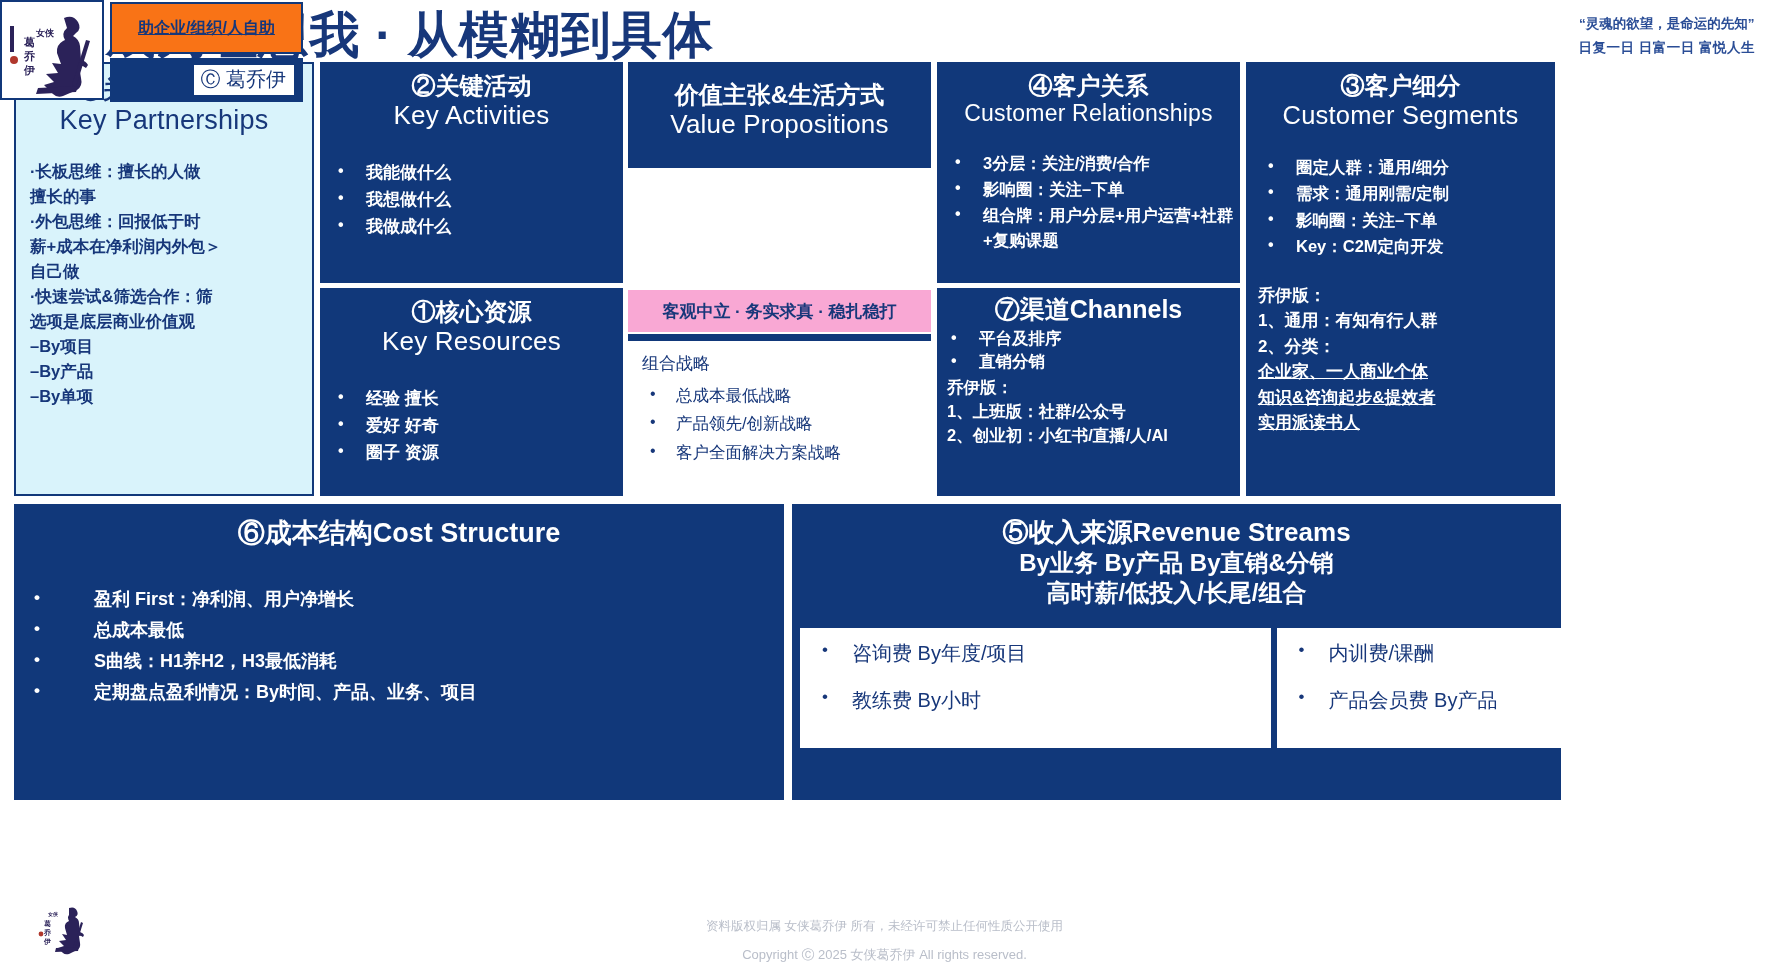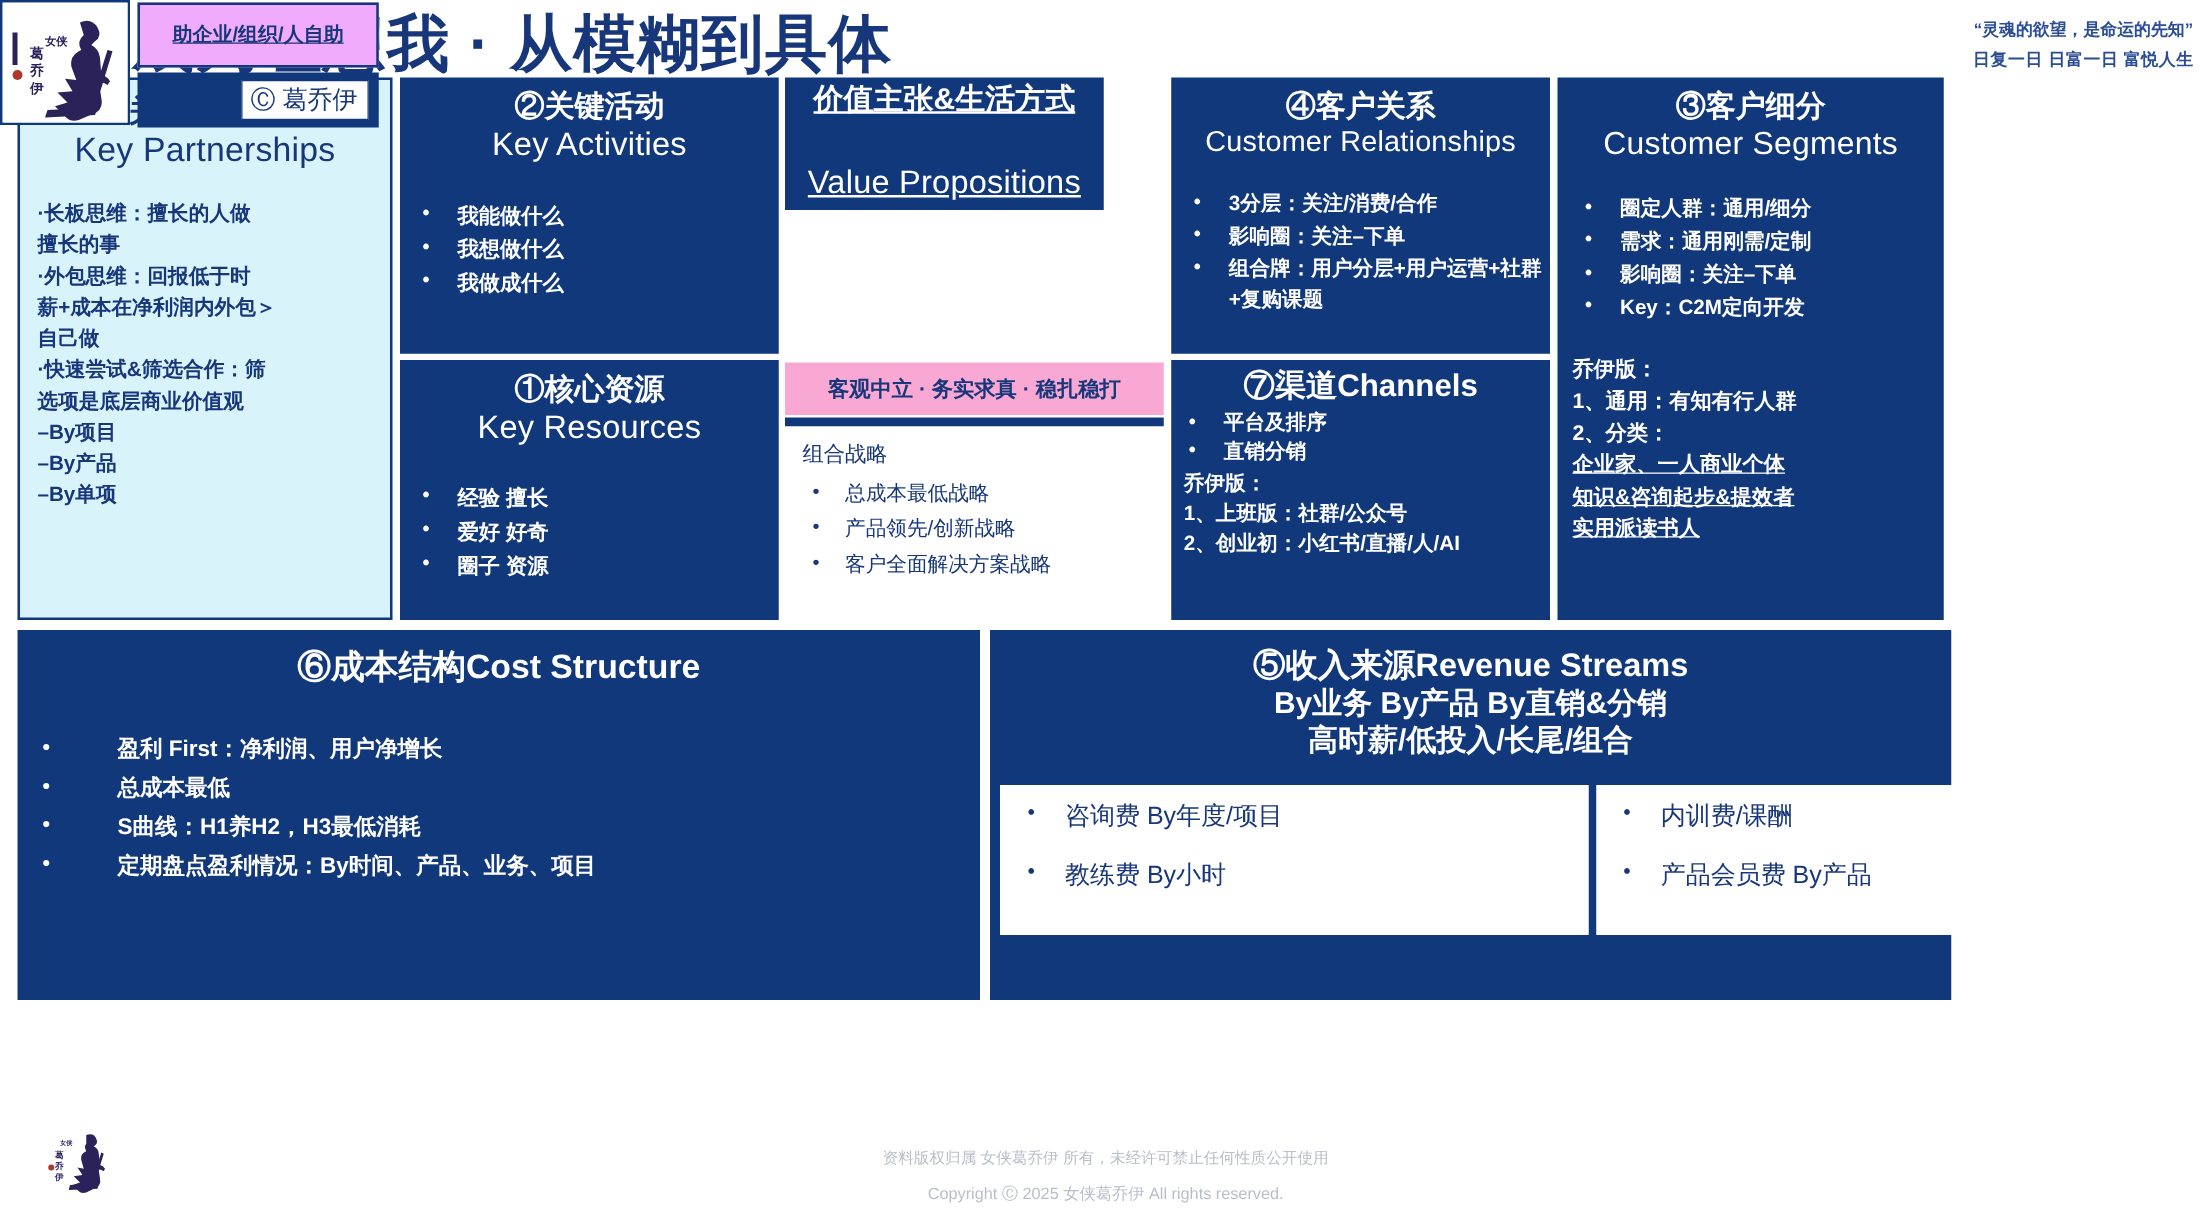--- a/index.html
+++ b/index.html
@@ -63,33 +63,33 @@
   #p2 { left:320px; top:62px; width:303px; height:221px; padding-top:10px; }
   #p2 .hd .cn { font-size:24px; }
   #p2 .hd .en { font-size:26px; }
   #p2 ul { margin-top:28px; }
 
   
   #p1 { left:320px; top:288px; width:303px; height:208px; padding-top:10px; }
   #p1 ul { margin-top:28px; }
 
   
-  #vpHead { left:628px; top:62px; width:255px; height:106px; padding-top:4px;text-decoration:underline; }
+  #vpHead { left:628px; top:62px; width:303px; height:106px; padding-top:19px; }
   #vpHead .hd .cn { font-size:24px; }
-  #vpHead .hd .en { font-size:26px;margin-top:36px; }
+  #vpHead .hd .en { font-size:26px; }
 
   
   #vpRow { left:628px; top:170px; width:303px; height:114px; background:#fff; }
   #logoBox {
     position:absolute; left:0; top:0; width:104px; height:100px;
     border:2px solid #11387a; background:#fff; overflow:hidden;
   }
   #claimBox {
     position:absolute; left:110px; top:2px; width:193px; height:52px;
-    background:#f0abfc; border:2px solid #11387a;
+    background:#f97316; border:2px solid #11387a;
     display:flex; align-items:center; justify-content:center;
   }
   #claimBox span { font-size:16px; font-weight:bold; color:#17377a;
     text-decoration: underline; white-space:nowrap; }
   #copyBox {
     position:absolute; left:110px; top:58px; width:193px; height:44px;
     background:#11387a; display:flex; align-items:center; justify-content:flex-end;
     padding-right:8px;
   }
   #copyBox .cbg { background:#fff; color:#17377a; font-size:20px; padding:1px 8px 2px 6px;

